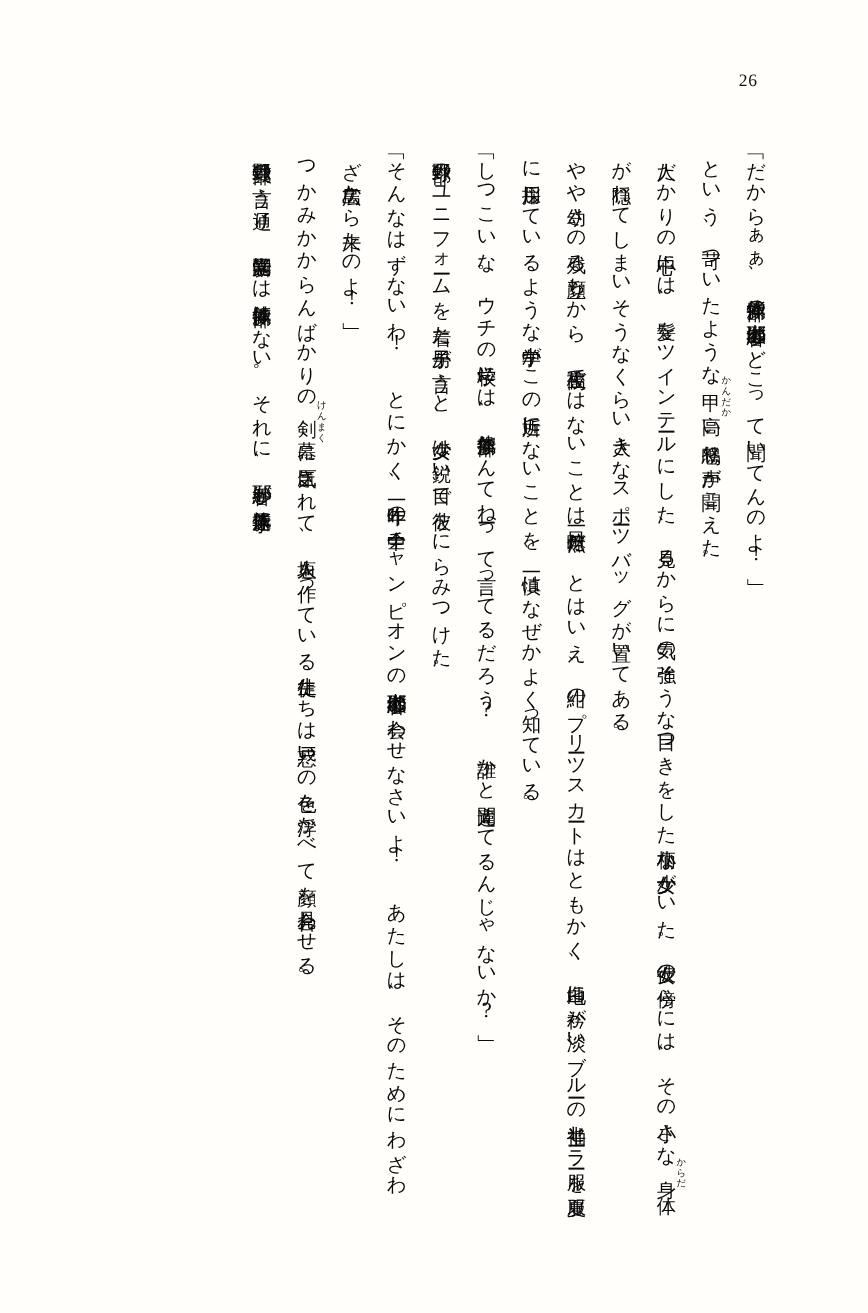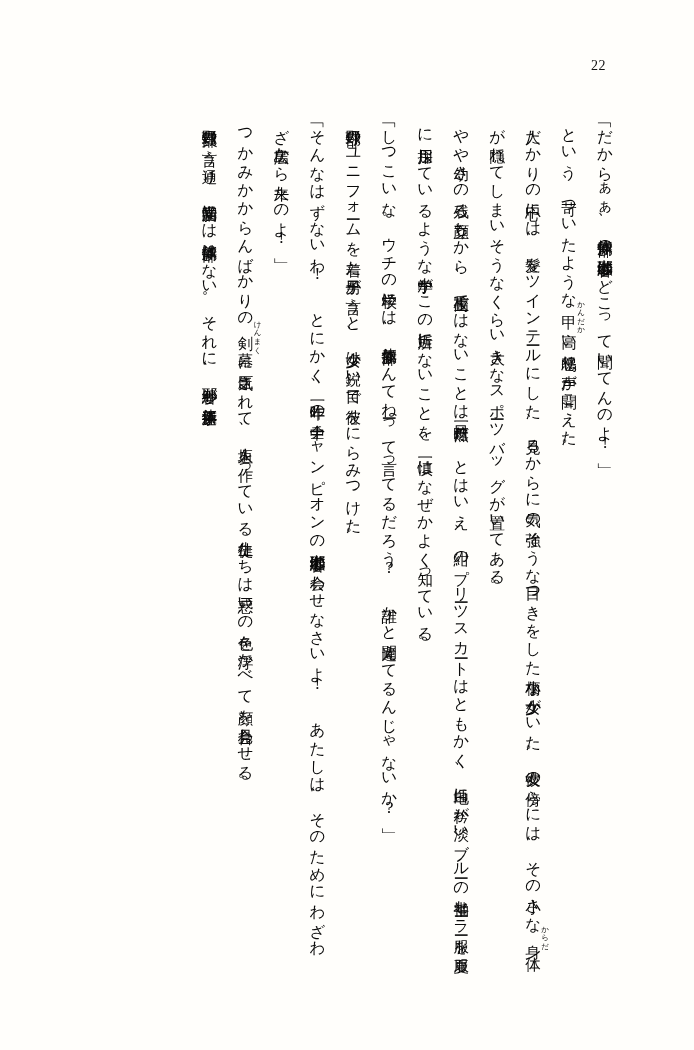--- a/index.html
+++ b/index.html
@@ -68,21 +68,21 @@
     font-size: 7.5px;
     line-height: 1;
     letter-spacing: 0;
   }
 </style>
 </head>
 <body>
 
 <div class="page">
 
-  <div class="page-number">22</div>
+  <div class="page-number">26</div>
 
   <div class="text-block">
     <span class="para">「だからぁぁ、新体操部の七瀬紗耶香はどこって聞いてんのよ!」</span>
     <span class="para">という、苛ついたような<ruby>甲高<rt>かんだか</rt></ruby>い怒鳴り声が聞こえた。</span>
     <span class="para">人だかりの中心には、髪をツインテールにした、見るからに気の強そうな目つきをした小柄な少女がいた。彼女の傍らには、その小さな<ruby>身体<rt>からだ</rt></ruby>が隠れてしまいそうなくらい大きなスポーツバッグが置いてある。</span>
     <span class="para">やや幼さの残る顔立ちから、高校生ではないことは一目瞭然だ。とはいえ、紺のプリーツスカートはともかく、白地に衿が淡いブルーの半袖セーラー服を夏服に採用しているような中学がこの近所にないことを、慎一はなぜかよく知っている。</span>
     <span class="para">「しつこいな。ウチの学校には、新体操部なんてねーって言ってるだろう? 誰かと間違えてるんじゃないか?」</span>
     <span class="para">野球部のユニフォームを着た男子が言うと、少女は鋭い目で彼をにらみつけた。</span>
     <span class="para">「そんなはずないわ! とにかく、一昨年の全中チャンピオンの七瀬紗耶香に会わせなさいよ! あたしは、そのためにわざわざ広島から来たのよ!」</span>
     <span class="para">つかみかからんばかりの<ruby>剣幕<rt>けんまく</rt></ruby>に気圧されて、人垣を作っている生徒たちは戸惑いの色を浮かべて顔を見合わせる。</span>

